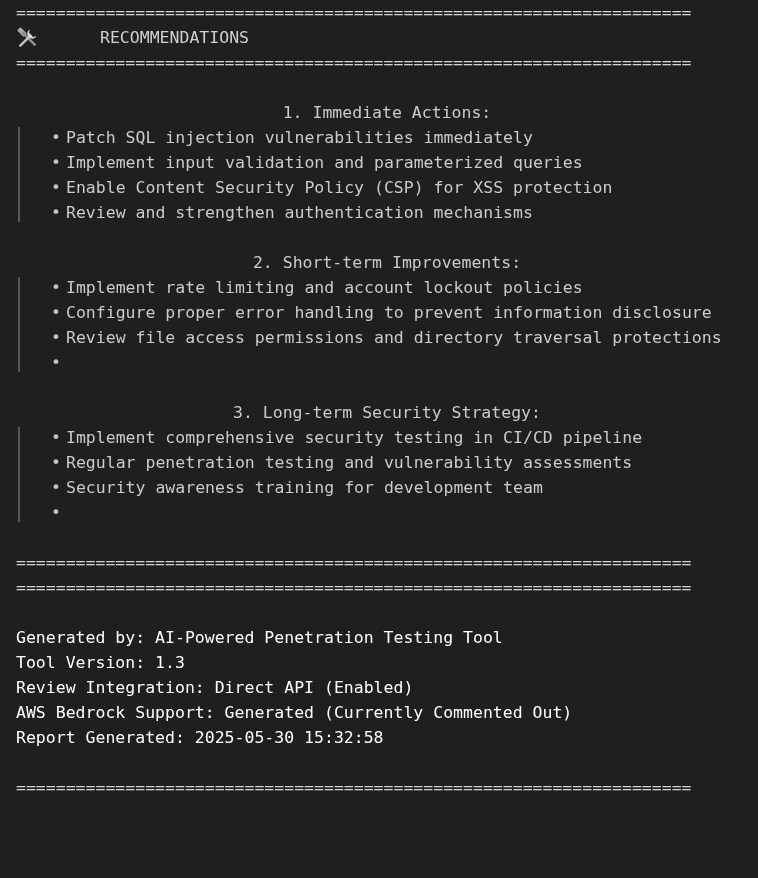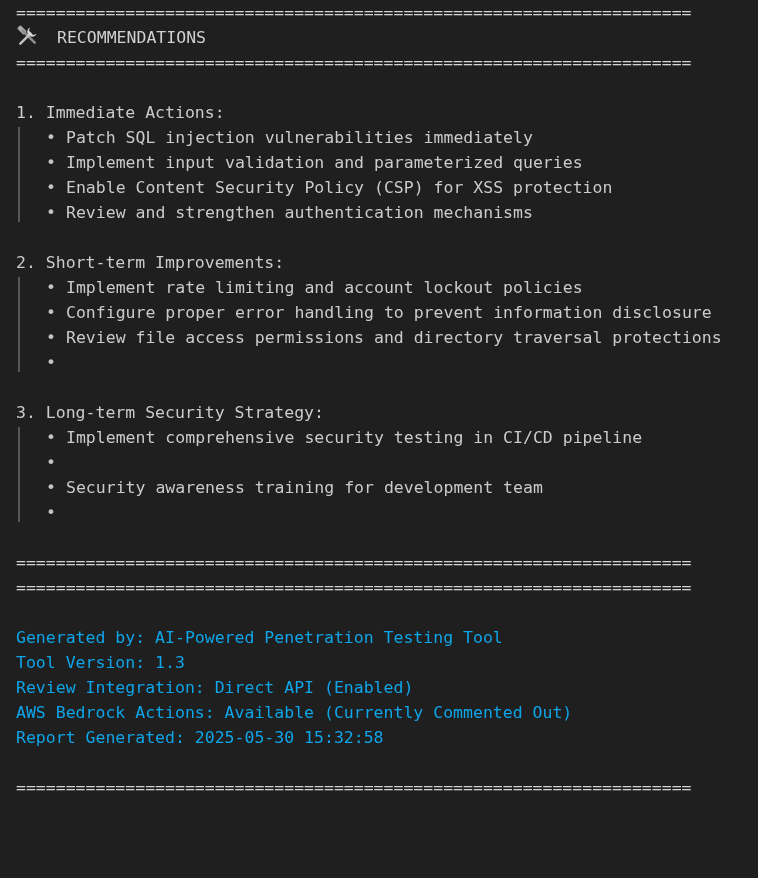--- a/index.html
+++ b/index.html
@@ -27,54 +27,56 @@
     padding-left: 16px;
     white-space: pre;
     overflow: hidden;
   }
   .sep {
     color: #d3d3d3;
     letter-spacing: 0;
   }
   .header-line {
     display: flex;
-    align-items: flex-start;
+    align-items: flex-end;
+    gap: 43px;
   }
   .icon-box {
     display: inline-flex;
     align-items: center;
     justify-content: flex-start;
     flex: 0 0 auto;
   }
   .icon-box.lg { width: 41px; }  
   .icon-box.sm { width: 31px; }  
   .hdr-title { color: #d0d0d0; }
   .group {
     position: relative;
+    text-align: center;
   }
   .group .indent-guide {
     position: absolute;
     left: 18px;
     top: 27px;
     bottom: 3px;
     width: 1.5px;
     background: #575757;
   }
   .bullet-line {
     padding-left: 46px;
     display: flex;
   }
   .bullet-glyph {
     display: inline-block;
     width: 20px;
     flex: 0 0 auto;
     color: #c4c4c4;
   }
   .item-text { white-space: pre; }
-  .meta-line { color: #0ea5e9; }
+  .meta-line { color: #ffffff; }
 </style>
 </head>
 <body>
 
 <div class="screen">
 
   <div class="line sep">====================================================================</div>
   <div class="line header-line">
     <span class="icon-box lg" aria-label="hammer-and-wrench">
       <svg width="23" height="23" viewBox="0 0 24 24" aria-hidden="true">
@@ -134,37 +136,38 @@
 
   <div class="group">
     <div class="indent-guide"></div>
     <div class="line">3. Long-term Security Strategy:</div>
     <div class="line bullet-line">
       <span class="bullet-glyph">•</span>
       <span class="item-text">Implement comprehensive security testing in CI/CD pipeline</span>
     </div>
     <div class="line bullet-line">
       <span class="bullet-glyph">•</span>
+      <span class="item-text">Regular penetration testing and vulnerability assessments</span>
     </div>
     <div class="line bullet-line">
       <span class="bullet-glyph">•</span>
       <span class="item-text">Security awareness training for development team</span>
     </div>
     <div class="line bullet-line">
       <span class="bullet-glyph">•</span>
     </div>
   </div>
   <div class="line"></div>
 
   <div class="line sep">====================================================================</div>
   <div class="line sep">====================================================================</div>
   <div class="line"></div>
 
   <div class="line meta-line">Generated by: AI-Powered Penetration Testing Tool</div>
   <div class="line meta-line">Tool Version: 1.3</div>
   <div class="line meta-line">Review Integration: Direct API (Enabled)</div>
-  <div class="line meta-line">AWS Bedrock Actions: Available (Currently Commented Out)</div>
+  <div class="line meta-line">AWS Bedrock Support: Generated (Currently Commented Out)</div>
   <div class="line meta-line">Report Generated: 2025-05-30 15:32:58</div>
   <div class="line"></div>
 
   <div class="line sep">====================================================================</div>
 
 </div>
 
 </body></html>

